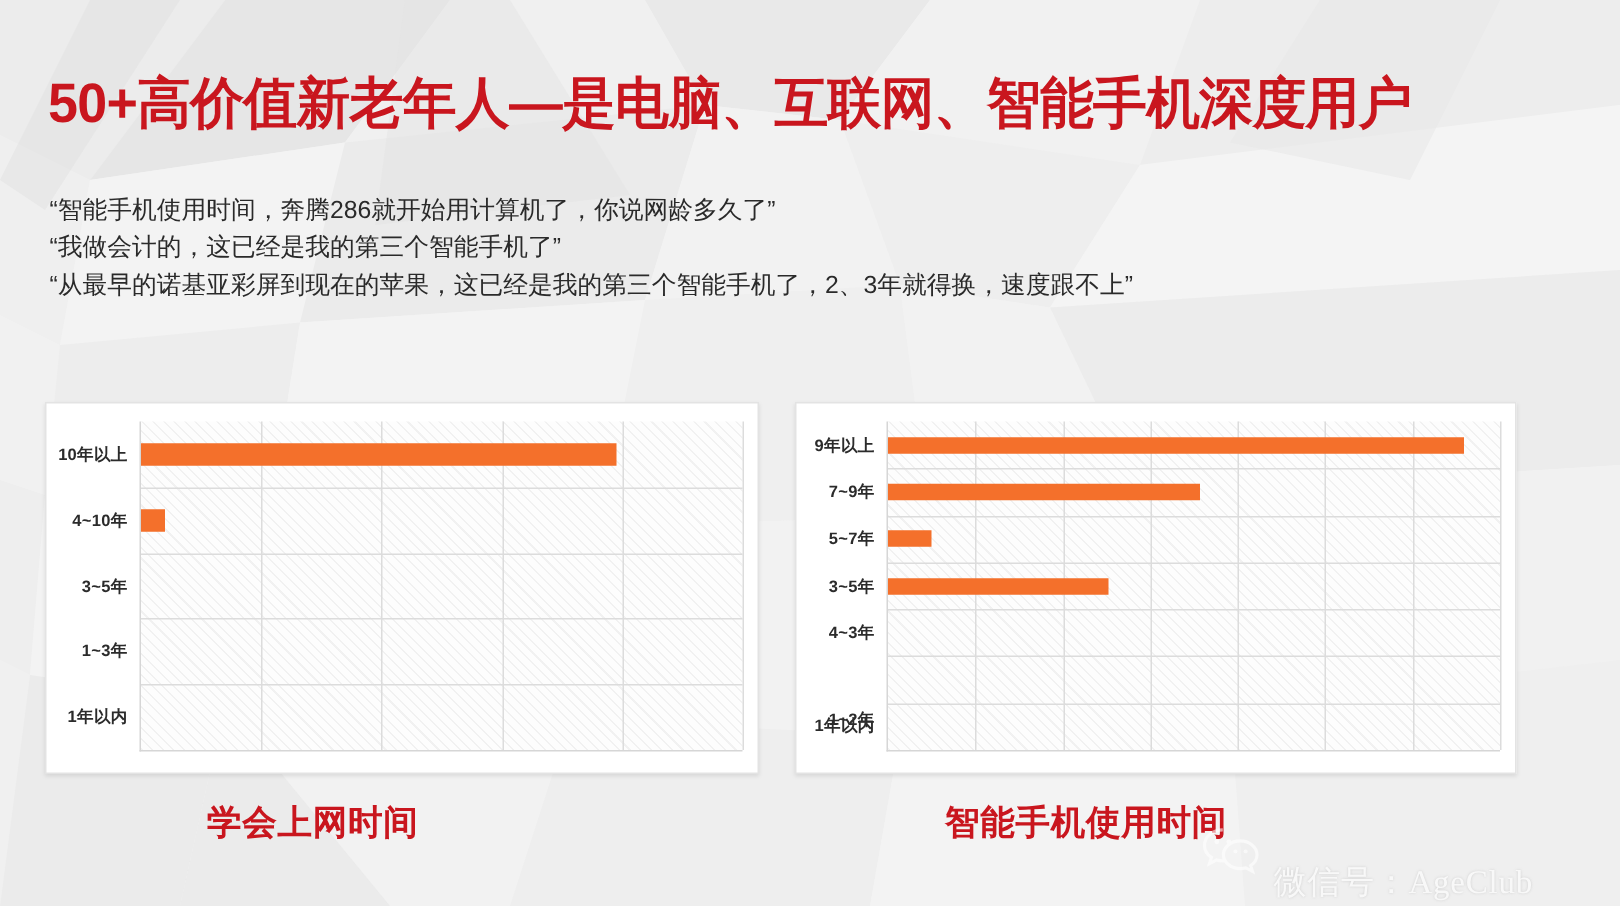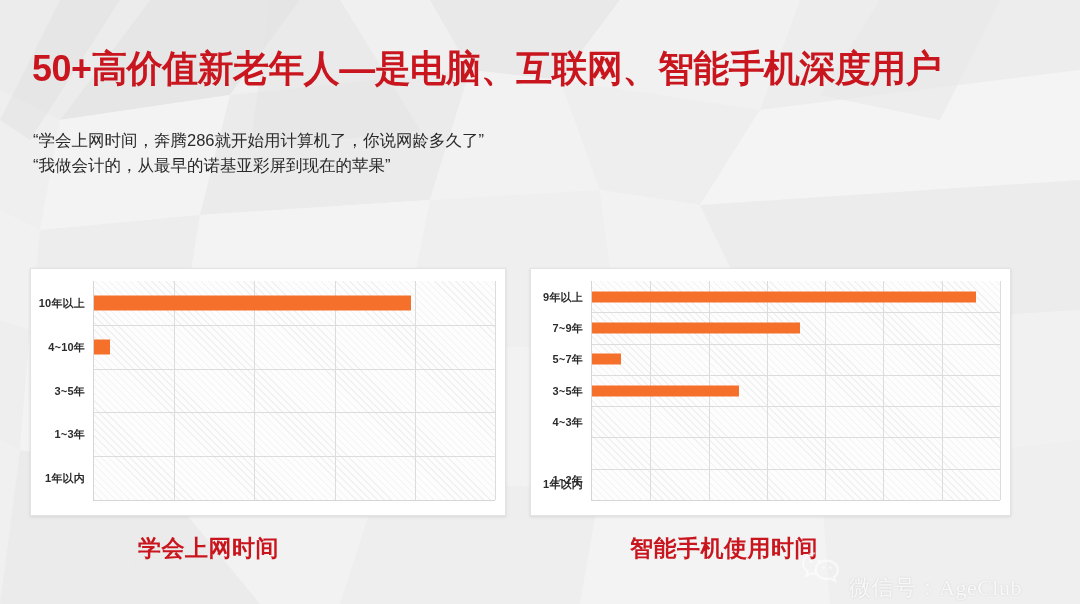--- a/index.html
+++ b/index.html
@@ -211,22 +211,23 @@
     <polygon points="820,470 1080,440 1080,604 830,604" fill="#efefef"></polygon>
     <polygon points="60,0 120,0 30,140 0,120" fill="#e2e2e2" opacity="0.55"></polygon>
     <polygon points="270,0 340,0 420,130 250,150" fill="#e4e4e4" opacity="0.5"></polygon>
     <polygon points="880,0 1000,0 940,120 820,95" fill="#e8e8e8" opacity="0.6"></polygon>
     <polygon points="150,470 260,604 120,604" fill="#e4e4e4" opacity="0.5"></polygon>
   </svg>
 
   <div id="title">50+高价值新老年人—是电脑、互联网、智能手机深度用户</div>
 
   <div id="quotes">
-    <div>“学会上网时间，奔腾286就开始用计算机了，你说网龄多久了”</div>
-    <div>“我做会计的，从最早的诺基亚彩屏到现在的苹果”</div>
+    <div>“智能手机使用时间，奔腾286就开始用计算机了，你说网龄多久了”</div>
+    <div>“我做会计的，这已经是我的第三个智能手机了”</div>
+    <div>“从最早的诺基亚彩屏到现在的苹果，这已经是我的第三个智能手机了，2、3年就得换，速度跟不上”</div>
   </div>
 
   <div id="chart-left" class="chart-panel">
     <div class="chart-inner">
       <div class="cat-labels" id="cats-left" style="width: 62px;">
           <div class="cat-label" style="top: 33.9px;">10年以上</div>
           <div class="cat-label" style="top: 77.7px;">4~10年</div>
           <div class="cat-label" style="top: 121.5px;">3~5年</div>
           <div class="cat-label" style="top: 165.3px;">1~3年</div>
           <div class="cat-label" style="top: 209.1px;">1年以内</div>

